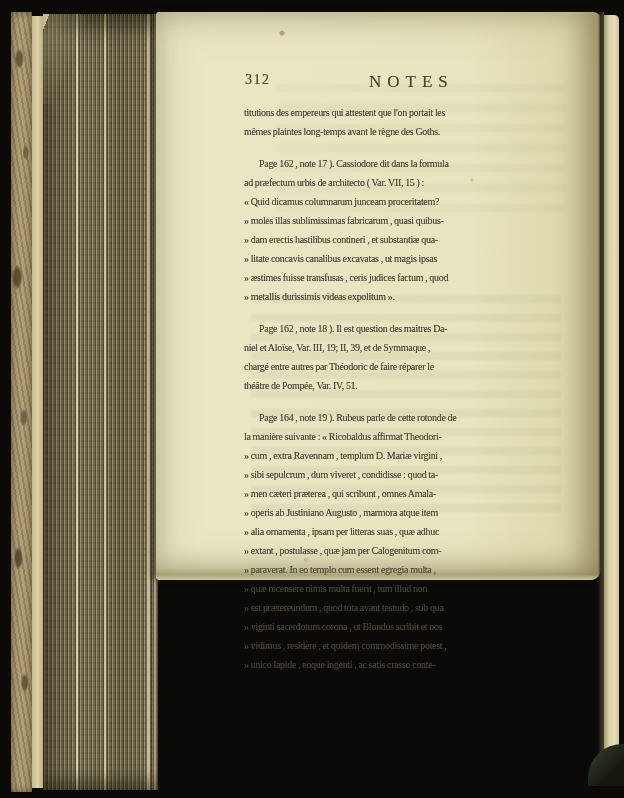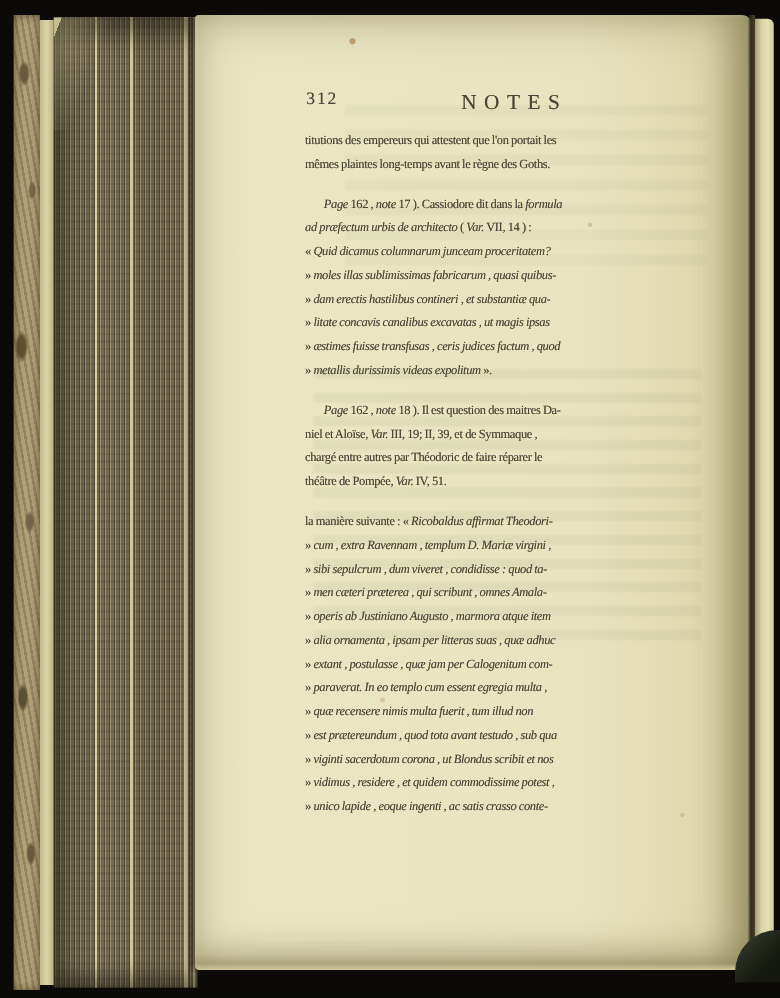--- a/index.html
+++ b/index.html
@@ -37,21 +37,21 @@
       repeating-linear-gradient(0deg, rgba(0,0,0,.10) 0 2px, transparent 2px 6px),
       linear-gradient(90deg,#6f684e,#8d8468 35%,#7e755a 70%,#968c6c);
     box-shadow:inset 0 14px 16px rgba(20,18,8,.45), inset 0 -10px 14px rgba(20,18,8,.45);
   }
   .page-stack::before{ 
     content:"";position:absolute;left:0;top:0;width:100%;height:90px;
     background:linear-gradient(112deg, rgba(222,210,160,.85) 0 6px, rgba(222,210,160,.25) 6px 14px, transparent 32%);
   }
   
   .page{
-    position:absolute;left:156px;top:12px;width:446px;height:764px;
+    position:absolute;left:156px;top:12px;width:446px;height:568px;
     border-radius:3px 9px 13px 4px;
     background:
       radial-gradient(circle 3px at 126px 21px, rgba(160,110,55,.55) 0 2px, transparent 3px),
       radial-gradient(circle 2px at 316px 168px, rgba(170,130,70,.35) 0 1.4px, transparent 2px),
       radial-gradient(circle 2.4px at 150px 548px, rgba(170,135,75,.3) 0 1.6px, transparent 2.4px),
       radial-gradient(circle 2px at 390px 640px, rgba(170,135,75,.3) 0 1.4px, transparent 2px),
       linear-gradient(90deg,#eae7c6 0%,#e8e4bf 70%,#ded8ad 91%,#c9c193 100%);
     box-shadow:
       inset 0 0 46px rgba(122,112,70,.30),
       inset -18px 0 26px rgba(110,100,60,.35),
@@ -104,21 +104,21 @@
     position:absolute;left:50%;top:2px;transform:translateX(-46%);
     font-size:17px;letter-spacing:6px;
   }
   .text-block{margin-top:14px;}
   .para + .para{margin-top:13px;}
   .line{
     font-size:10px;letter-spacing:-0.3px;word-spacing:-0.2px;
     height:19px;line-height:19px;white-space:pre;overflow:hidden;
   }
   .line.indent{padding-left:15px;}
-  .it{font-style:italic;}
+  .it{}
 </style>
 </head>
 <body>
 
 <div class="cover-edge"></div>
 <div class="endpaper-sliver"></div>
 <div class="page-stack"></div>
 
 <div class="page">
   <div class="ghost-bleed"></div>
@@ -129,35 +129,36 @@
       <span class="page-number">312</span>
       <span class="running-title">NOTES</span>
     </div>
     <div class="text-block">
         <div class="para">
           <div class="line"><span>titutions des empereurs qui attestent que l'on portait les</span></div>
           <div class="line"><span>mêmes plaintes long-temps avant le règne des Goths.</span></div>
         </div>
         <div class="para">
           <div class="line indent"><span class="it">Page </span><span>162 , </span><span class="it">note </span><span>17 ). Cassiodore dit dans la </span><span class="it">formula</span></div>
-          <div class="line"><span class="it">ad præfectum urbis de architecto</span><span> ( </span><span class="it">Var.</span><span> VII, 14 ) :</span></div>
+          <div class="line"><span class="it">ad præfectum urbis de architecto</span><span> ( </span><span class="it">Var.</span><span> VII, 15 ) :</span></div>
           <div class="line"><span>« </span><span class="it">Quid dicamus columnarum junceam proceritatem?</span></div>
           <div class="line"><span>» </span><span class="it">moles illas sublimissimas fabricarum , quasi quibus-</span></div>
           <div class="line"><span>» </span><span class="it">dam erectis hastilibus contineri , et substantiæ qua-</span></div>
           <div class="line"><span>» </span><span class="it">litate concavis canalibus excavatas , ut magis ipsas</span></div>
           <div class="line"><span>» </span><span class="it">æstimes fuisse transfusas , ceris judices factum , quod</span></div>
           <div class="line"><span>» </span><span class="it">metallis durissimis videas expolitum</span><span> ».</span></div>
         </div>
         <div class="para">
           <div class="line indent"><span class="it">Page </span><span>162 , </span><span class="it">note </span><span>18 ). Il est question des maitres Da-</span></div>
           <div class="line"><span>niel et Aloïse, </span><span class="it">Var.</span><span> III, 19; II, 39, et de Symmaque ,</span></div>
           <div class="line"><span>chargé entre autres par Théodoric de faire réparer le</span></div>
           <div class="line"><span>théâtre de Pompée, </span><span class="it">Var.</span><span> IV, 51.</span></div>
         </div>
         <div class="para">
+          <div class="line indent"><span class="it">Page </span><span>164 , </span><span class="it">note </span><span>19 ). Rubeus parle de cette rotonde de</span></div>
           <div class="line"><span>la manière suivante : « </span><span class="it">Ricobaldus affirmat Theodori-</span></div>
           <div class="line"><span>» </span><span class="it">cum , extra Ravennam , templum D. Mariæ virgini ,</span></div>
           <div class="line"><span>» </span><span class="it">sibi sepulcrum , dum viveret , condidisse : quod ta-</span></div>
           <div class="line"><span>» </span><span class="it">men cæteri præterea , qui scribunt , omnes Amala-</span></div>
           <div class="line"><span>» </span><span class="it">operis ab Justiniano Augusto , marmora atque item</span></div>
           <div class="line"><span>» </span><span class="it">alia ornamenta , ipsam per litteras suas , quæ adhuc</span></div>
           <div class="line"><span>» </span><span class="it">extant , postulasse , quæ jam per Calogenitum com-</span></div>
           <div class="line"><span>» </span><span class="it">paraverat. In eo templo cum essent egregia multa ,</span></div>
           <div class="line"><span>» </span><span class="it">quæ recensere nimis multa fuerit , tum illud non</span></div>
           <div class="line"><span>» </span><span class="it">est prætereundum , quod tota avant testudo , sub qua</span></div>

